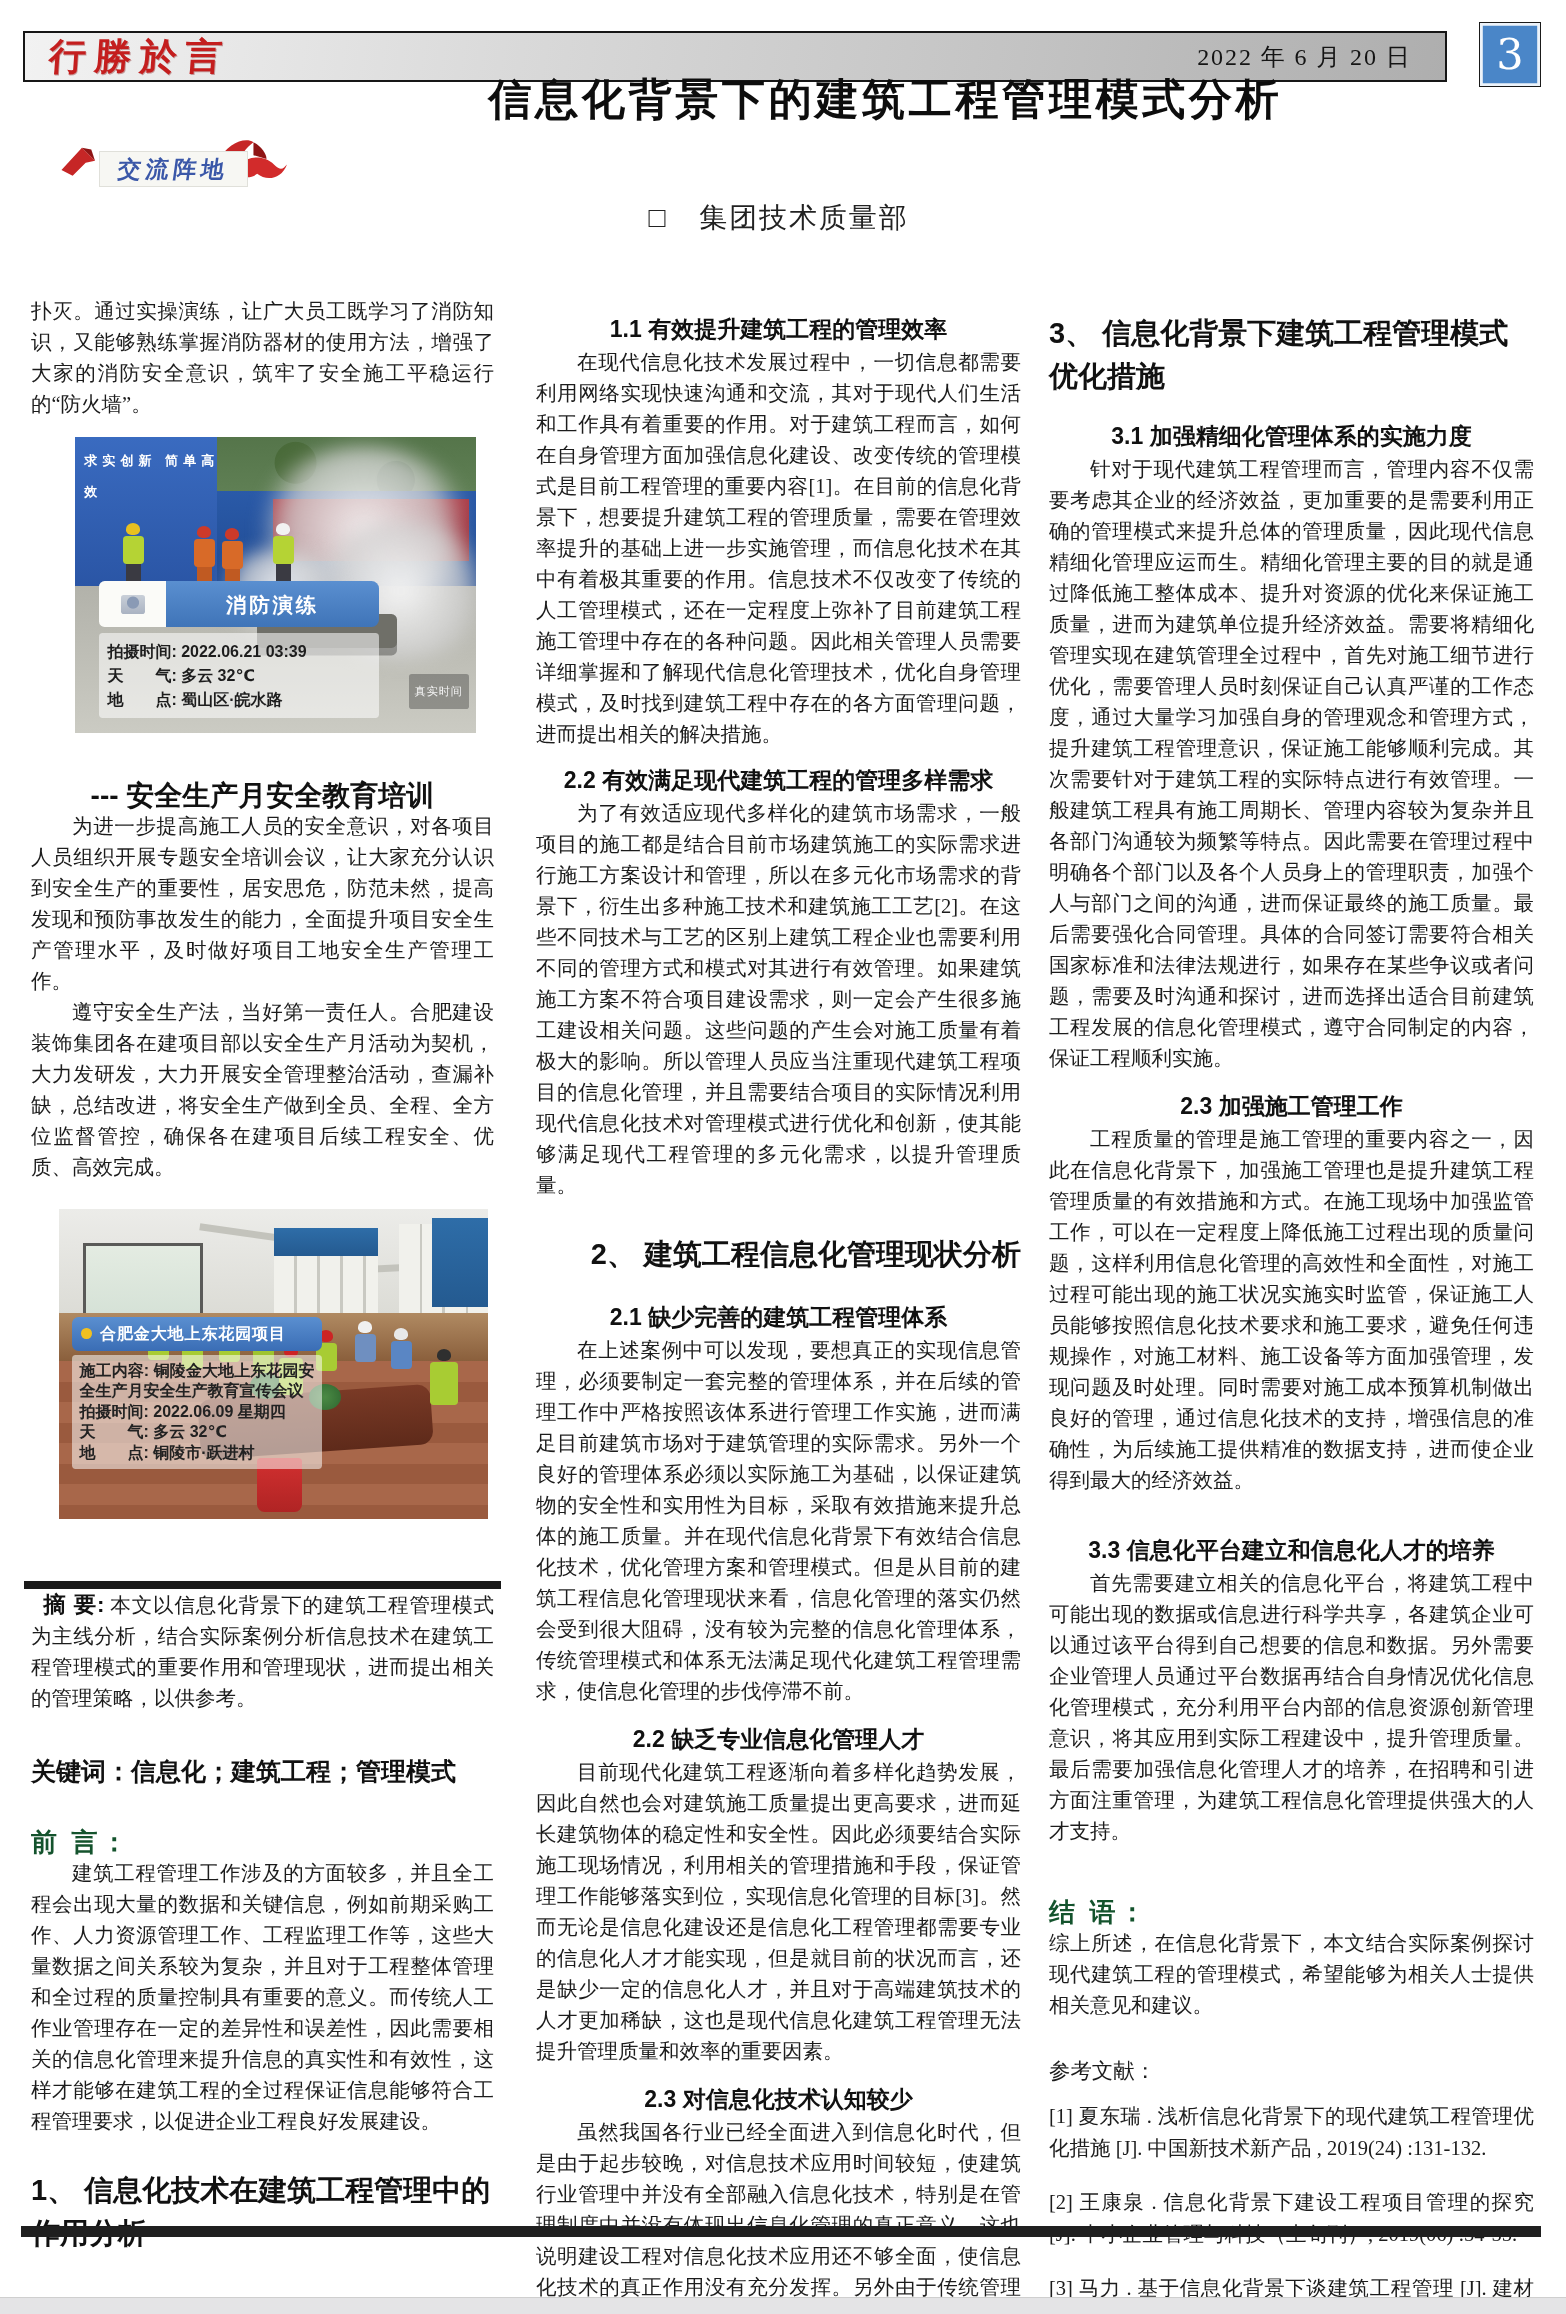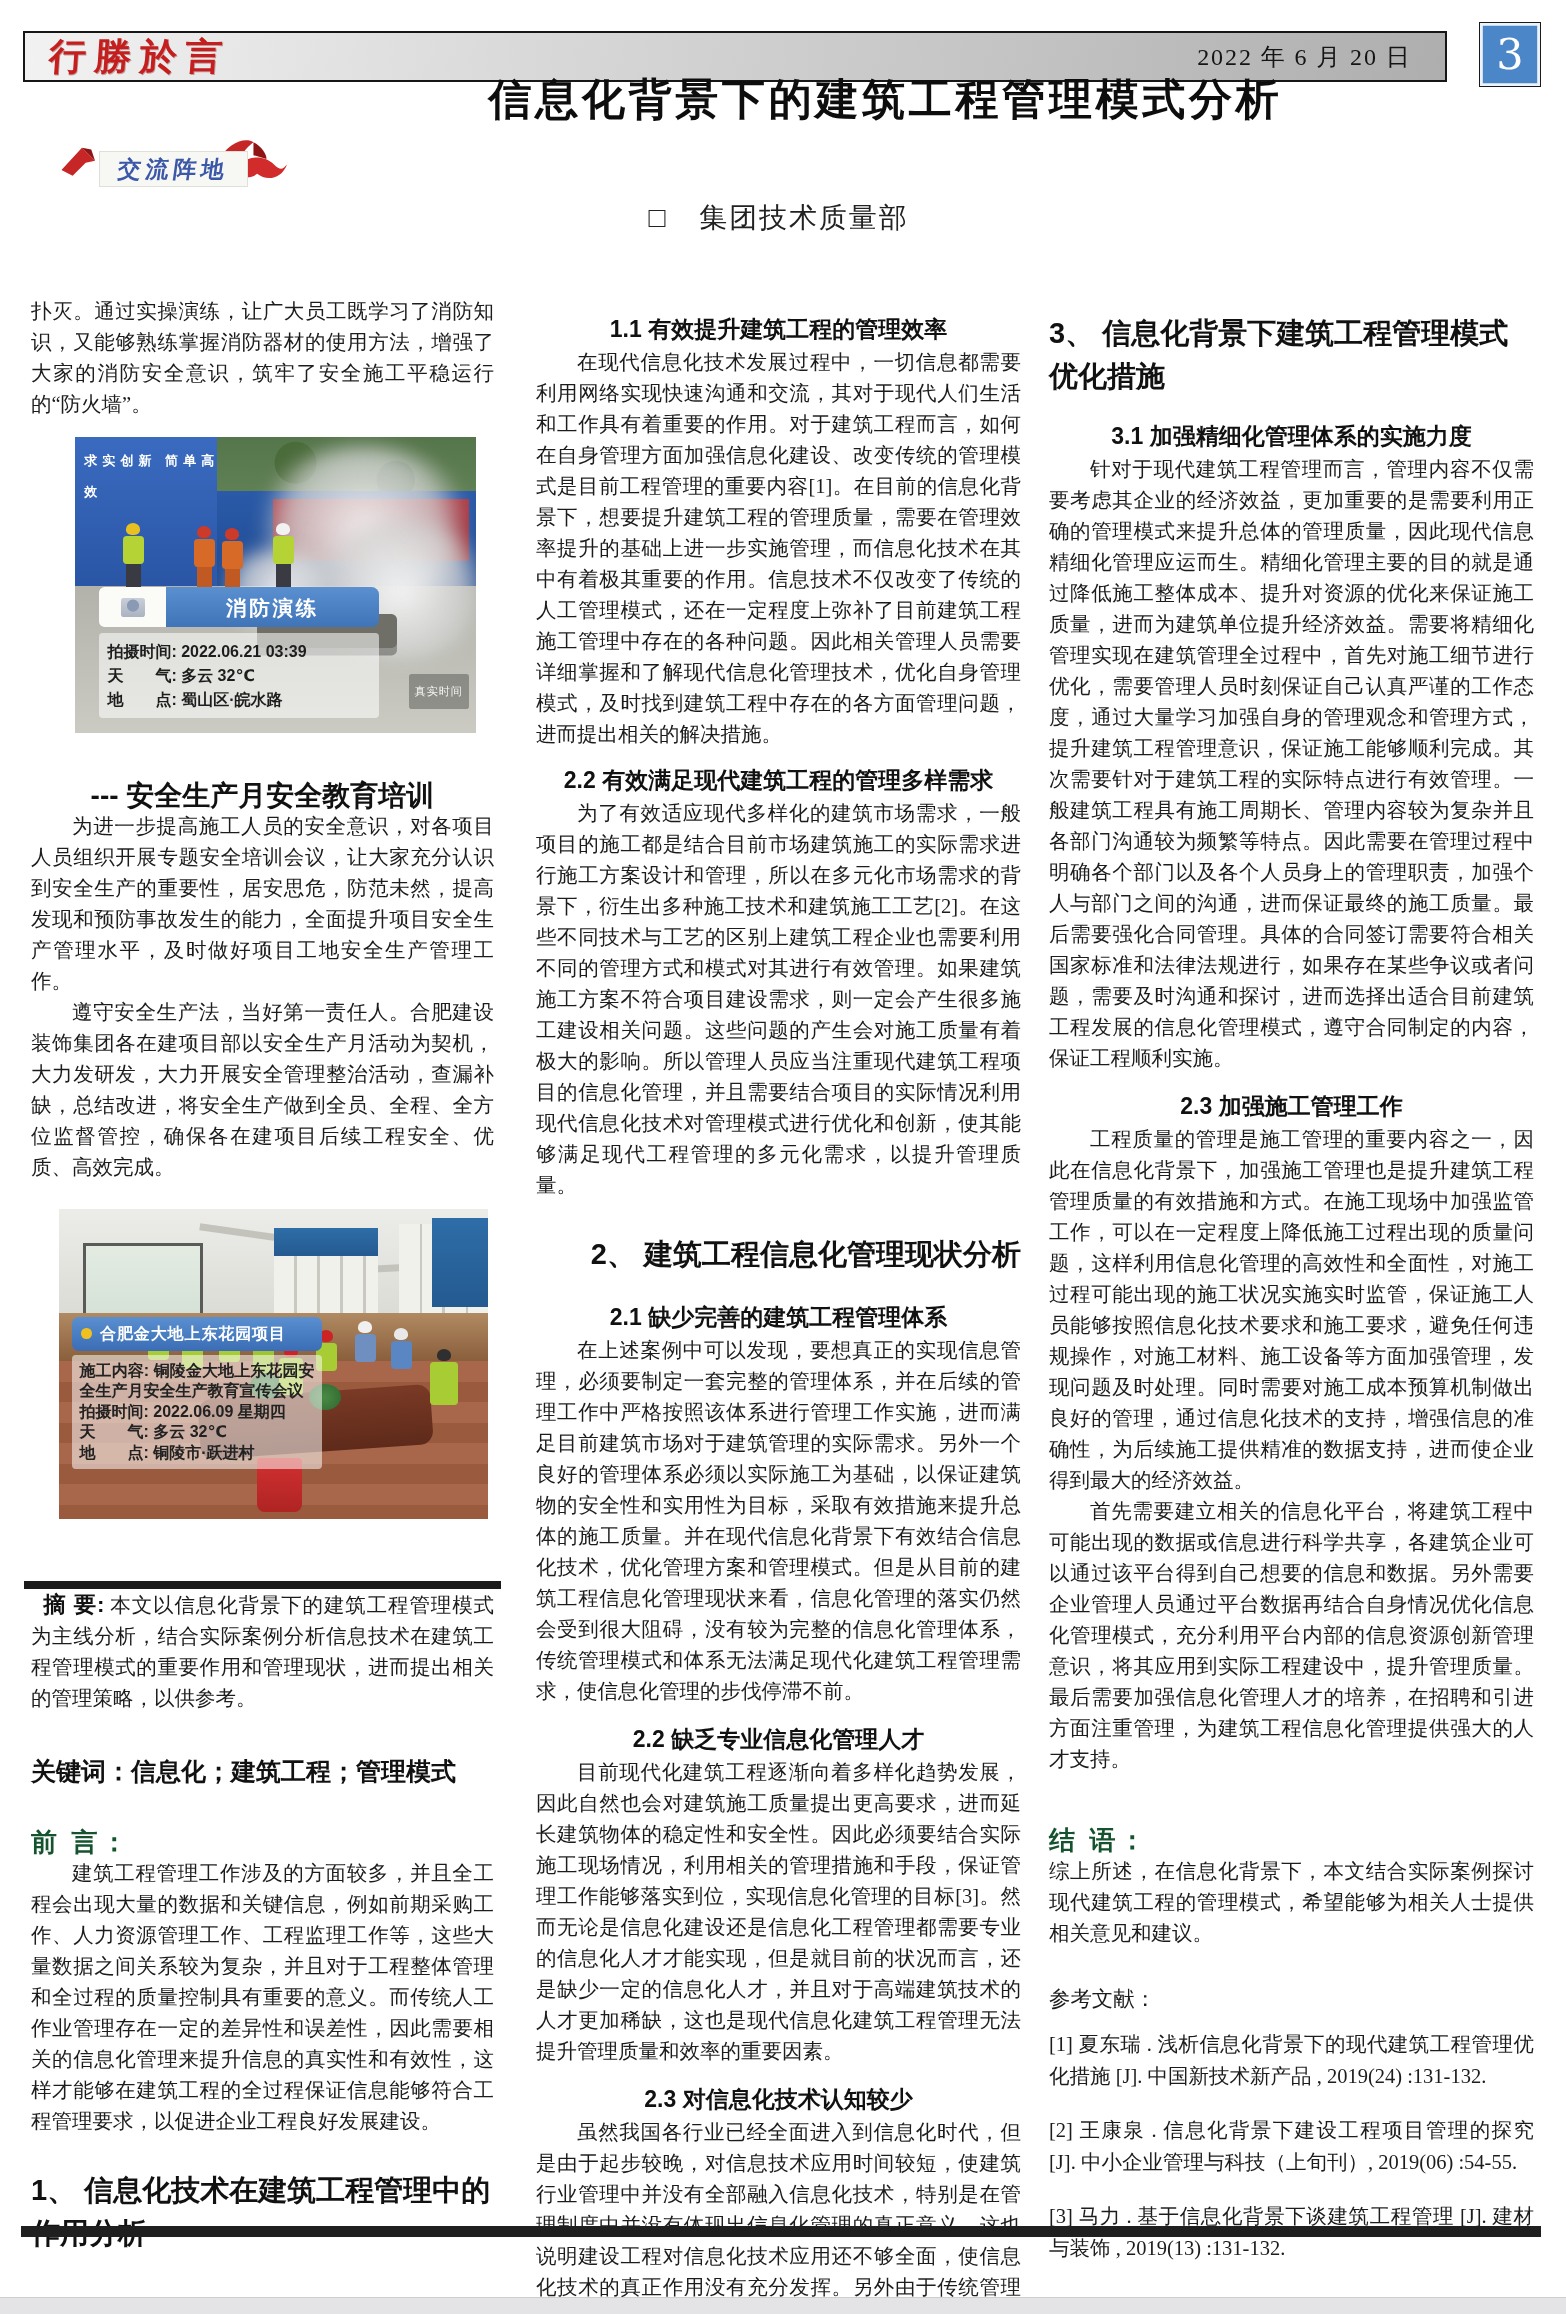--- a/index.html
+++ b/index.html
@@ -124,21 +124,21 @@
     background:radial-gradient(circle,rgba(245,245,245,.95) 0%,rgba(210,210,210,.75) 55%,rgba(200,200,200,0) 75%); }
   .fig { position:absolute; }
   .fig .head { width:14px; height:12px; border-radius:50% 50% 40% 40%; margin:0 auto; }
   .fig .vest { width:20.5px; height:28px; border-radius:3.7px; margin-top:0.9px; }
   .fig .legs { width:15px; height:24px; background:#3a3a42; margin:0 auto; }
   .ext { position:absolute; width:8.4px; height:20.5px; background:#b32020; border-radius:1.9px; }
   .p1-cart { position:absolute; left:182px; top:177px; width:140px; height:34px;
     background:#6f6f68; border-radius:5.6px; box-shadow:0 7.5px 0 rgba(80,80,75,.5); }
   .photo-overlay { position:absolute; left:24px; bottom:15px; width:280px;
     font-family:"Liberation Sans","DejaVu Sans",sans-serif; }
-  .ov-row { display:flex; height:40px; }
+  .ov-row { display:flex; height:46px; }
   .ov-white { width:67px; background:#fbfbf8; border-radius:5.6px 0 0 5.6px;
     display:flex; align-items:center; justify-content:center; }
   .ov-minilogo { width:24px; height:18.6px; background:
       radial-gradient(circle at 50% 40%, #8a9ab5 0 5.6px, transparent 6.5px),
       linear-gradient(#c9cfd8,#aab3c2); border-radius:2.8px; }
   .ov-blue { flex:1; background:linear-gradient(#5a8fd0,#3f74b8); border-radius:0 7.5px 7.5px 0;
     display:flex; align-items:center; justify-content:center; }
   .ov-blue span { color:#fff; font-weight:700; font-size:20.5px; letter-spacing:2.8px; }
   .ov-info { margin-top:5.6px; background:rgba(255,255,255,.55); padding:6.5px 8.4px;
     font-weight:700; font-size:16px; line-height:24px; color:#1d1d1d; border-radius:3.7px; }
@@ -373,20 +373,21 @@
 
 <div class="col" id="col-right">
   <div class="h-big">3、 信息化背景下建筑工程管理模式优化措施</div>
 
   <div class="h-sub mt22">3.1 加强精细化管理体系的实施力度</div>
   <p class="mt6">针对于现代建筑工程管理而言，管理内容不仅需要考虑其企业的经济效益，更加重要的是需要利用正确的管理模式来提升总体的管理质量，因此现代信息精细化管理应运而生。精细化管理主要的目的就是通过降低施工整体成本、提升对资源的优化来保证施工质量，进而为建筑单位提升经济效益。需要将精细化管理实现在建筑管理全过程中，首先对施工细节进行优化，需要管理人员时刻保证自己认真严谨的工作态度，通过大量学习加强自身的管理观念和管理方式，提升建筑工程管理意识，保证施工能够顺利完成。其次需要针对于建筑工程的实际特点进行有效管理。一般建筑工程具有施工周期长、管理内容较为复杂并且各部门沟通较为频繁等特点。因此需要在管理过程中明确各个部门以及各个人员身上的管理职责，加强个人与部门之间的沟通，进而保证最终的施工质量。最后需要强化合同管理。具体的合同签订需要符合相关国家标准和法律法规进行，如果存在某些争议或者问题，需要及时沟通和探讨，进而选择出适合目前建筑工程发展的信息化管理模式，遵守合同制定的内容，保证工程顺利实施。</p>
 
   <div class="h-sub mt16">2.3 加强施工管理工作</div>
   <p class="mt6">工程质量的管理是施工管理的重要内容之一，因此在信息化背景下，加强施工管理也是提升建筑工程管理质量的有效措施和方式。在施工现场中加强监管工作，可以在一定程度上降低施工过程出现的质量问题，这样利用信息化管理的高效性和全面性，对施工过程可能出现的施工状况实施实时监管，保证施工人员能够按照信息化技术要求和施工要求，避免任何违规操作，对施工材料、施工设备等方面加强管理，发现问题及时处理。同时需要对施工成本预算机制做出良好的管理，通过信息化技术的支持，增强信息的准确性，为后续施工提供精准的数据支持，进而使企业得到最大的经济效益。</p>
 
+  <div class="h-sub mt40">3.3 信息化平台建立和信息化人才的培养</div>
   <p class="mt6">首先需要建立相关的信息化平台，将建筑工程中可能出现的数据或信息进行科学共享，各建筑企业可以通过该平台得到自己想要的信息和数据。另外需要企业管理人员通过平台数据再结合自身情况优化信息化管理模式，充分利用平台内部的信息资源创新管理意识，将其应用到实际工程建设中，提升管理质量。最后需要加强信息化管理人才的培养，在招聘和引进方面注重管理，为建筑工程信息化管理提供强大的人才支持。</p>
 
   <div class="fw-label mt54">结  语：</div>
   <p class="noindent mt38">综上所述，在信息化背景下，本文结合实际案例探讨现代建筑工程的管理模式，希望能够为相关人士提供相关意见和建议。</p>
 
   <div class="refs-head">参考文献：</div>
   <div class="ref-item">[1] 夏东瑞 . 浅析信息化背景下的现代建筑工程管理优化措施 [J]. 中国新技术新产品 , 2019(24) :131-132.</div>
   <div class="ref-item">[2] 王康泉 . 信息化背景下建设工程项目管理的探究 [J]. 中小企业管理与科技（上旬刊）, 2019(06) :54-55.</div>
   <div class="ref-item">[3] 马力 . 基于信息化背景下谈建筑工程管理 [J]. 建材与装饰 , 2019(13) :131-132.</div>
 </div>

